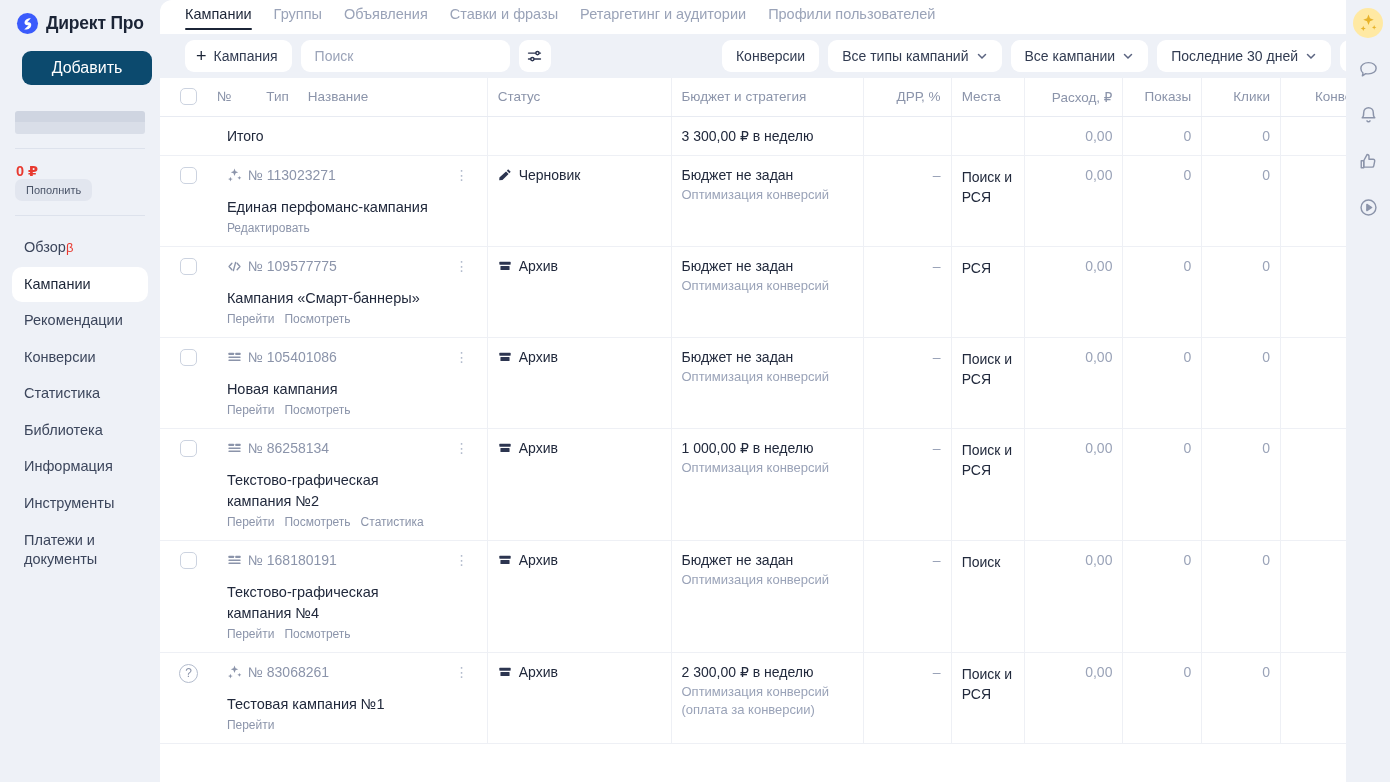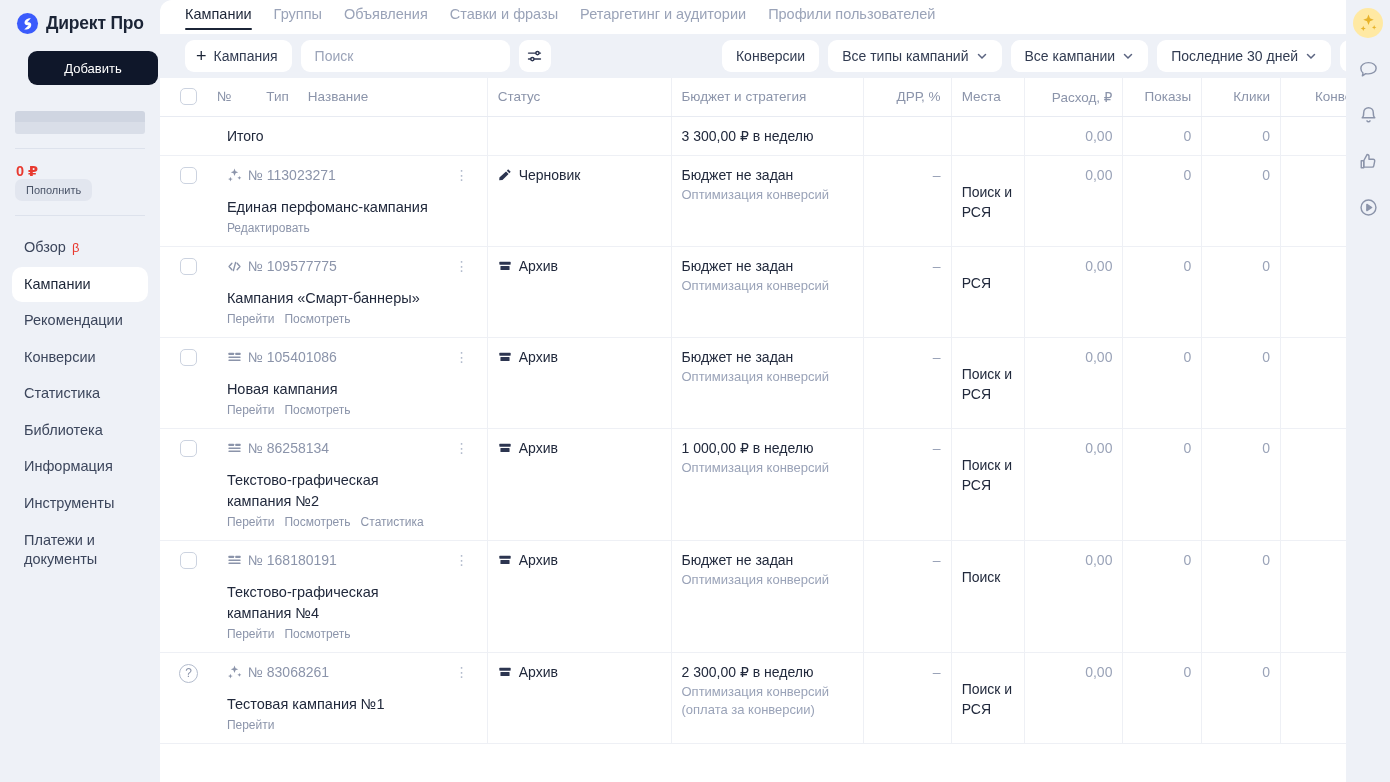--- a/index.html
+++ b/index.html
@@ -17,39 +17,39 @@
     width: 160px; height: 560px;
     background: #eef1f7;
     flex: 0 0 160px;
     padding: 0 12px;
     position: relative;
   }
   .brand { display: flex; align-items: center; gap: 7px; padding: 12px 0 10px 4px; }
   .brand-logo { width: 23px; height: 23px; flex: 0 0 23px; }
   .brand-name { font-size: 17.5px; font-weight: 700; letter-spacing: -0.2px; color: #1b2436; white-space: nowrap; }
   .add-btn {
-    display: block; width: 130px; height: 34px; margin: 6px 0 0 16px;
-    background: #0f172a; color: #fff; border: none; border-radius: 9px;
-    font-size: 13px; font-family: inherit; cursor: pointer;
+    display: block; width: 130px; height: 34px; margin: 6px 0 0 10px;
+    background: #0c4a6e; color: #fff; border: none; border-radius: 9px;
+    font-size: 16px; font-family: inherit; cursor: pointer;
   }
   .acct-placeholder {
     margin: 26px 3px 0 3px; height: 23px; border-radius: 3px;
     background: linear-gradient(180deg,#cfd5e1 0 11px,#d9dee8 11px 100%);
     background-color: #d2d8e3;
   }
   .sb-divider { height: 1px; background: #dde2ec; margin: 14px 3px 0 3px; }
   .balance { font-size: 14.5px; font-weight: 700; color: #e8392f; margin: 14px 0 0 4px; }
   .topup {
     display: inline-block; margin: 0 0 0 3px; padding: 5px 11px;
     background: #e2e6ef; border: none; border-radius: 7px;
     font-size: 11px; color: #4a5468; font-family: inherit; cursor: pointer;
   }
   .nav { margin-top: 14px; }
   .nav-item {
-    display: flex; align-items: center; gap: 6px;
+    display: flex; align-items: center; gap: 0;
     padding: 8px 12px; margin: 1px 0; border-radius: 10px;
     font-size: 14.5px; color: #3c465c; cursor: pointer; line-height: 1.35;
   }
   .nav-item.active { background: #ffffff; color: #1b2436; }
   .beta { color: #e8392f; font-size: 13px; }
 
   
   .main { flex: 1 1 auto; display: flex; flex-direction: column; min-width: 0; position: relative; }
 
   .tabs {
@@ -143,21 +143,21 @@
   .camp-links { margin-top: 3px; display: flex; gap: 10px; flex-wrap: wrap; }
   .camp-links a { font-size: 12px; color: #8b94aa; text-decoration: none; cursor: pointer; }
 
   .status-cell { display: flex; align-items: center; gap: 7px; }
   .status-icon { width: 14px; height: 14px; flex: 0 0 14px; color: #2c3550; }
   .status-text { font-size: 14px; color: #21293c; }
 
   .budget-main { font-size: 14px; color: #21293c; white-space: nowrap; }
   .budget-sub { font-size: 13px; color: #9aa3b8; margin-top: 3px; line-height: 1.4; }
   .num-muted { color: #9aa3b8; }
-  .place { font-size: 14px; color: #21293c; line-height: 1.45; margin-top: 15px; }
+  .place { font-size: 14px; color: #21293c; line-height: 1.45; }
 
   
   .rail {
     position: absolute; right: 0; top: 0; width: 44px; height: 782px;
     background: #eef1f7; display: flex; flex-direction: column; align-items: center;
     gap: 16px; padding-top: 8px; z-index: 5;
   }
   .rail-btn {
     width: 30px; height: 30px; display: flex; align-items: center; justify-content: center;
     cursor: pointer; color: #8b94aa; border-radius: 50%;

